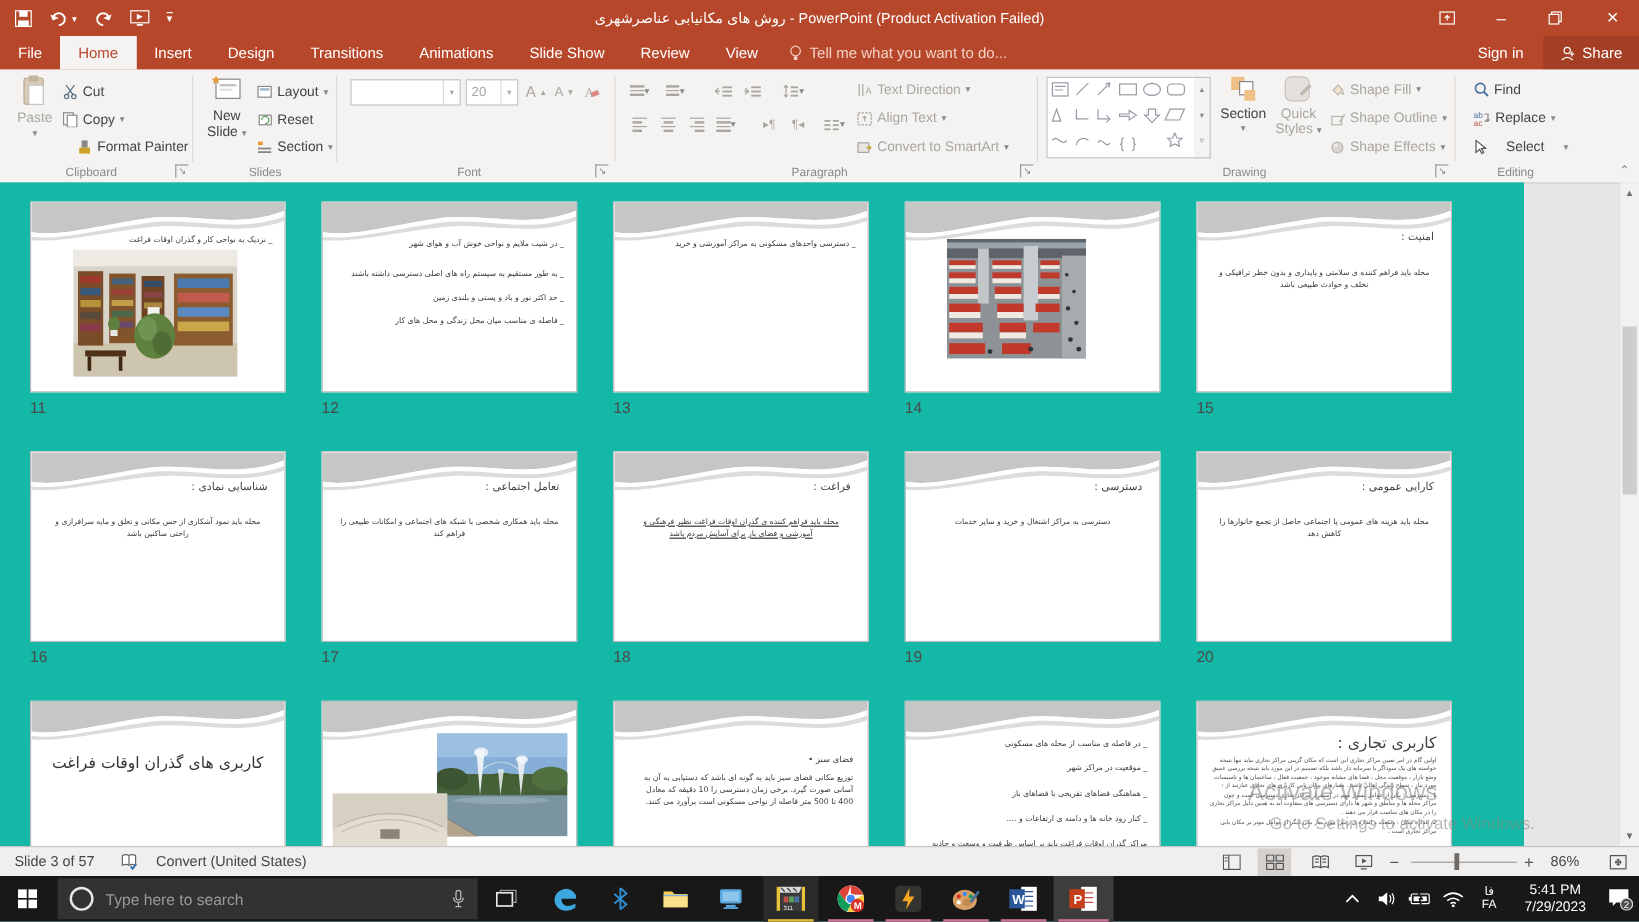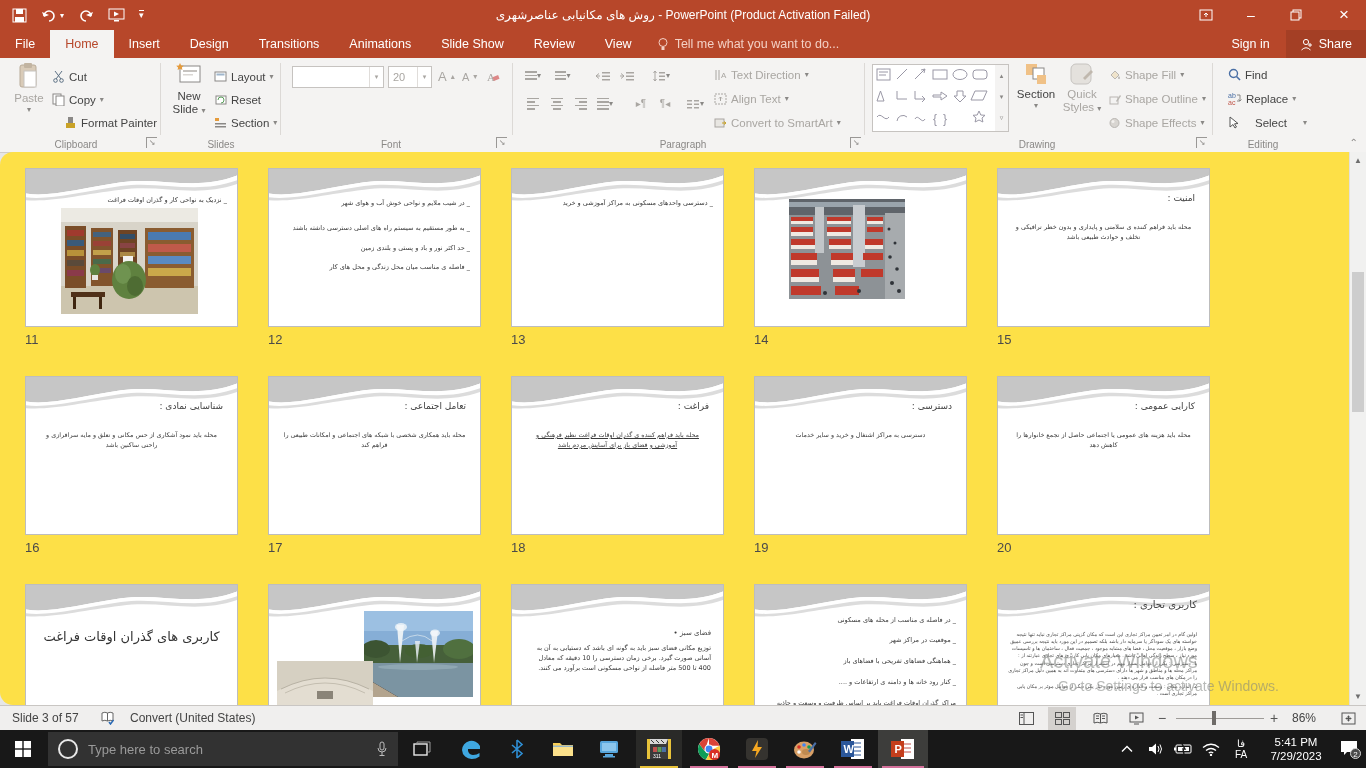--- a/index.html
+++ b/index.html
@@ -31,21 +31,21 @@
   .caret{font-size:8px;color:#8A8886;}
   .combo{position:absolute;height:20px;background:#fff;border:1px solid #C6C3C0;display:flex;align-items:center;}
   .combo .cval{flex:1;font-size:11px;color:#A9A6A2;padding-left:4px;}
   .combo .cdrop{width:13px;height:100%;border-left:1px solid #E0DDDA;color:#A9A6A2;font-size:7px;display:flex;align-items:center;justify-content:center;}
   .fbtn{position:absolute;top:100px;width:19px;height:19px;display:flex;align-items:center;justify-content:center;
         font-size:12px;color:#9C9A98;font-family:"Liberation Serif",serif;}
   .pbtn{position:absolute;width:22px;height:19px;display:flex;align-items:center;justify-content:center;}
   .glyphlines{display:inline-block;}
   .glyphlines i{display:block;height:1.5px;background:#A9A6A2;margin:2px 0;}
   
-  #sorter{position:absolute;top:152px;left:0;width:1366px;height:553px;background:#fde047;overflow:hidden;border-radius:13px;}
+  #sorter{position:absolute;top:152px;left:0;width:1270px;height:553px;background:#14b8a6;overflow:hidden;}
   .slide-cell{position:absolute;width:211px;}
   .thumb{width:211px;height:157px;background:#fff;border:1px solid #BDBDBD;position:relative;overflow:hidden;}
   .wave{position:absolute;top:0;left:0;width:100%;height:34px;}
   .slide-num{margin-top:5px;font-size:13px;color:#4A4A4A;}
   .sline{position:absolute;left:8px;right:10px;direction:rtl;text-align:right;font-size:6.5px;color:#3A3A3A;font-family:"DejaVu Sans",sans-serif;}
   .stitle{position:absolute;right:14px;left:10px;direction:rtl;text-align:right;font-size:9px;color:#404040;font-family:"DejaVu Sans",sans-serif;}
   .sbody{position:absolute;left:14px;right:14px;direction:rtl;text-align:center;font-size:6.4px;line-height:1.55;color:#3A3A3A;font-family:"DejaVu Sans",sans-serif;}
   .sbig{position:absolute;left:6px;right:6px;direction:rtl;text-align:center;font-size:13px;color:#333;font-family:"DejaVu Sans",sans-serif;}
   .stiny{position:absolute;left:10px;right:12px;direction:rtl;text-align:right;font-size:4.9px;line-height:1.4;color:#4A4A4A;font-family:"DejaVu Sans",sans-serif;}
   .photo{position:absolute;overflow:hidden;}
@@ -762,21 +762,21 @@
           <div class="sline" style="top: 114px;">مراکز گذران اوقات فراغت باید بر اساس ظرفیت و وسعت و جاذبه</div>
         </div>
       </div>
       <div class="slide-cell" style="left: 997px; top: 432px;">
         <div class="thumb">
           <svg class="wave" viewBox="0 0 211 36" preserveAspectRatio="none">
             <path d="M0,0 H211 V7 C170,24 135,8 95,14 C55,20 25,30 0,26 Z" fill="#c6c6c6"></path>
             <path d="M0,26 C25,30 55,20 95,14 C135,8 170,24 211,7 V12 C170,28 135,12 95,18 C55,24 25,33 0,30 Z" fill="#ffffff"></path>
             <path d="M0,30 C25,33 55,24 95,18 C135,12 170,28 211,12 V16 C170,31 135,16 95,22 C55,27 28,35 0,33 Z" fill="#dcdcdc"></path>
           </svg>
-          <div class="stitle" style="top: 14px; font-size: 10px; right: 12px;">کاربری تجاری :</div>
+          <div class="stitle" style="top: 27px; font-size: 13px; right: 12px;">کاربری تجاری :</div>
           <div class="stiny" style="top: 46px;">
             <div style="margin-bottom: 2px;">اولین گام در امر تعیین مراکز تجاری این است که مکان گزینی مراکز تجاری نباید تنها نتیجه خواسته های یک سوداگر یا سرمایه دار باشد بلکه تصمیم در این مورد باید نتیجه بررسی عمیق وضع بازار ، موقعیت محل ، فضا های مشابه موجود ، جمعیت فعال ، ساختمان ها و تاسیسات مورد نیاز ، سطح زندگی اهالی باشد . معیارهای مکان یابی کاربری های تجاری عبارتند از :</div>
             <div style="margin-bottom: 2px;">1. دسترسی : یکی از عوامل بسیار مهم در استقرار مراکز تجاری دسترسی است و چون مراکز محله ها و مناطق و شهر ها دارای دسترسی های متفاوت اند به همین دلیل مراکز تجاری را در مکان های مناسب قرار می دهند .</div>
             <div style="margin-bottom: 2px;">2. اندازه مکان : وسعت و اندازه ی زمین مورد نیاز یکی دیگر از عوامل موثر بر مکان یابی مراکز تجاری است .</div>
           </div>
         </div>
       </div>
     </div>
 </div>
 <div id="watermark" style="left:1040px;top:650px;">

